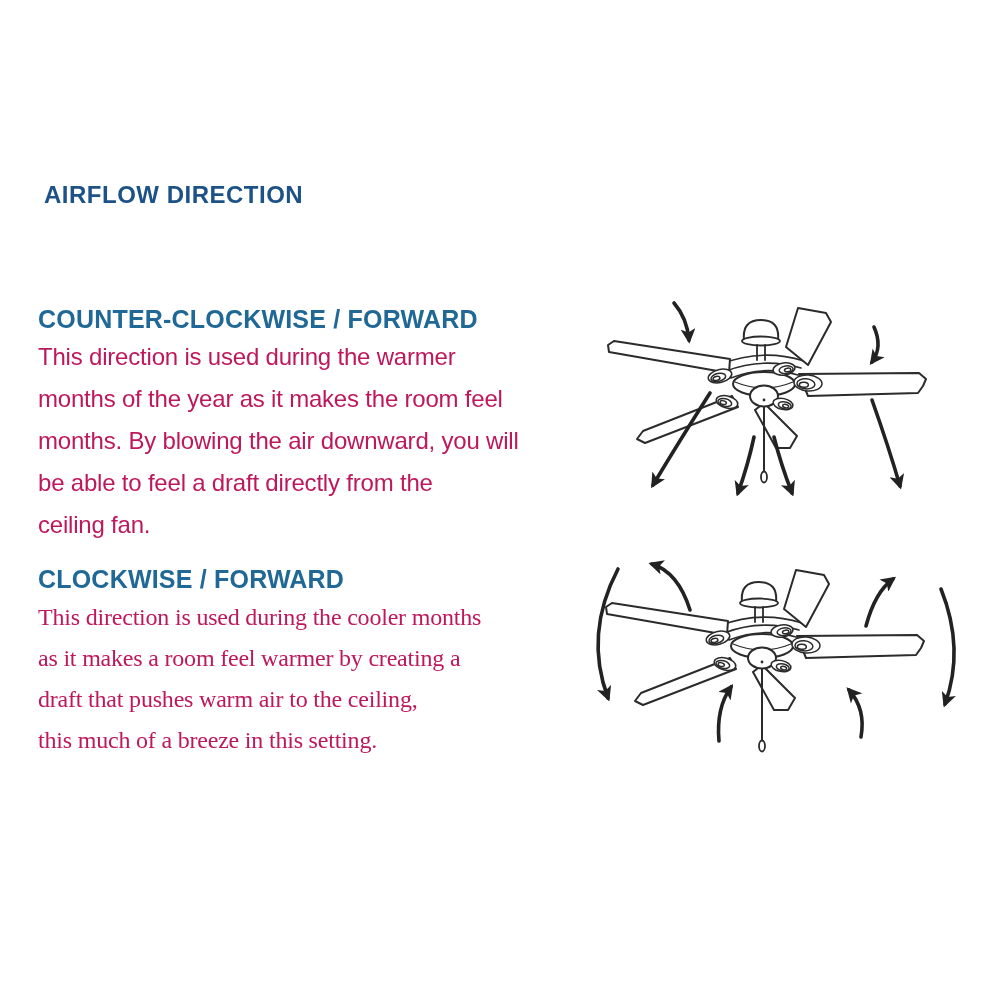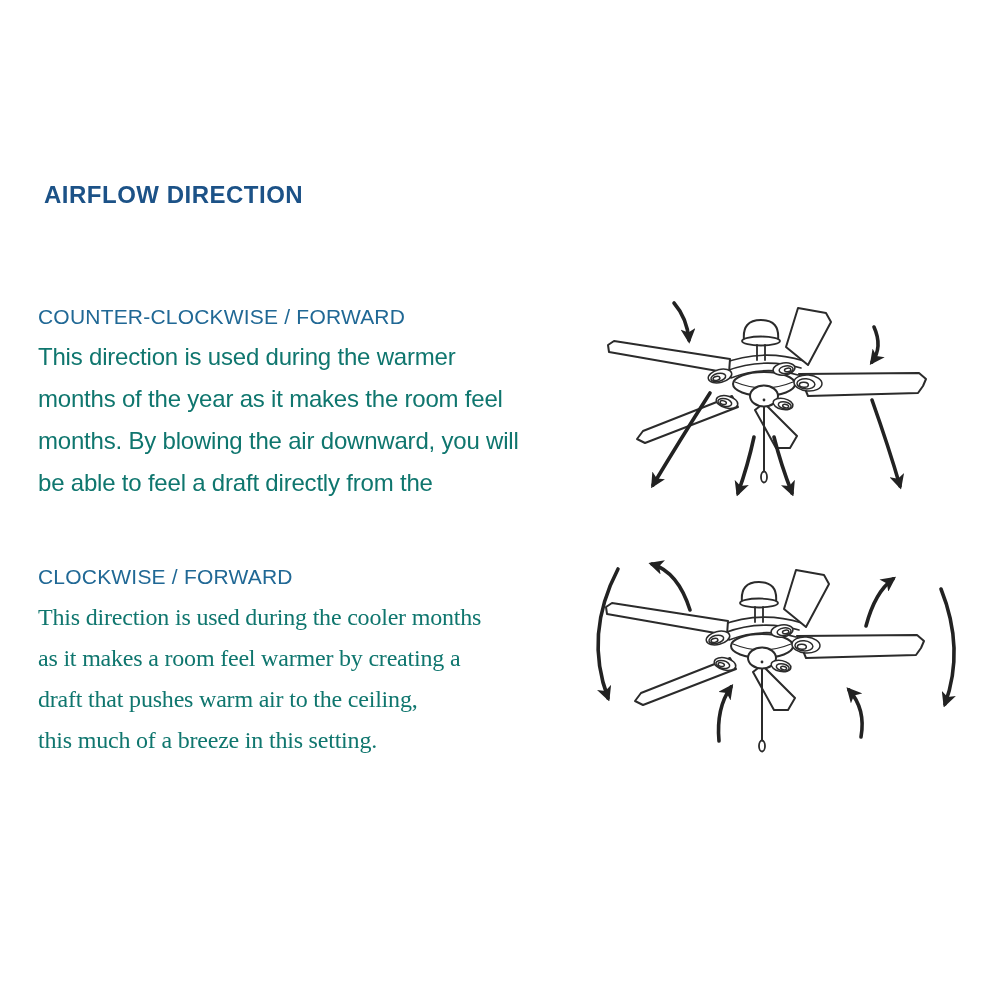--- a/index.html
+++ b/index.html
@@ -8,48 +8,49 @@
     background:#ffffff;
     font-family:"Liberation Sans","DejaVu Sans",sans-serif;
   }
   .page-title{
     position:absolute;left:44px;top:181px;
     font-size:24px;font-weight:700;letter-spacing:0.5px;
     color:#1c5287;white-space:nowrap;
   }
   .section-heading{
     position:absolute;left:38px;
-    font-size:21px;font-weight:400;letter-spacing:0.2px;
+    font-size:25px;font-weight:700;letter-spacing:0.2px;
     color:#206895;white-space:nowrap;
   }
   #heading-ccw{top:305px;}
   #heading-cw{top:565px;}
   .paragraph{
     position:absolute;left:38px;
-    font-size:24px;color:#0f766e;letter-spacing:-0.2px;
+    font-size:24px;color:#be185d;letter-spacing:-0.2px;
   }
   #para-ccw{top:336px;}
   #para-cw{top:597px;font-family:Liberation Serif, serif;}
   .paragraph .line{height:42px;line-height:42px;white-space:nowrap;}
   #para-cw .line{height:41px;line-height:41px;}
   .fan-svg{position:absolute;}
   #fan-forward{left:580px;top:290px;}
   #fan-reverse{left:578px;top:552px;}
 </style>
 </head>
 <body>
 
 <div class="page-title">AIRFLOW DIRECTION</div>
 
 <div class="section-heading" id="heading-ccw">COUNTER-CLOCKWISE / FORWARD</div>
 <div class="paragraph" id="para-ccw">
   <div class="line">This direction is used during the warmer</div>
   <div class="line">months of the year as it makes the room feel</div>
   <div class="line">months. By blowing the air downward, you will</div>
   <div class="line">be able to feel a draft directly from the</div>
+  <div class="line">ceiling fan.</div>
 </div>
 
 <div class="section-heading" id="heading-cw">CLOCKWISE / FORWARD</div>
 <div class="paragraph" id="para-cw">
   <div class="line">This direction is used during the cooler months</div>
   <div class="line">as it makes a room feel warmer by creating a</div>
   <div class="line">draft that pushes warm air to the ceiling,</div>
   <div class="line">this much of a breeze in this setting.</div>
 </div>
 

